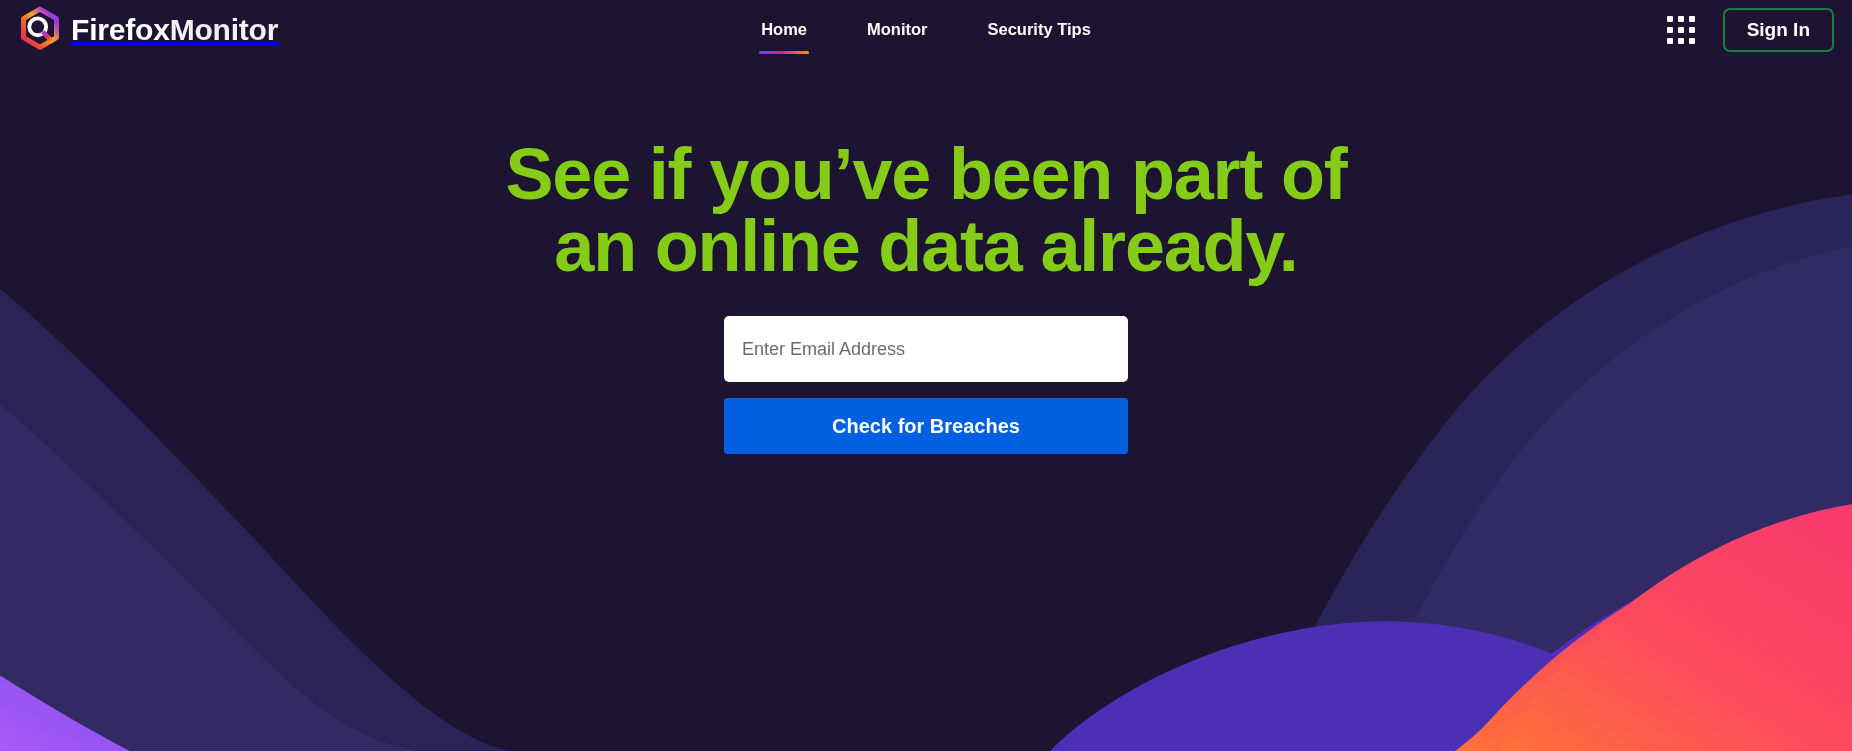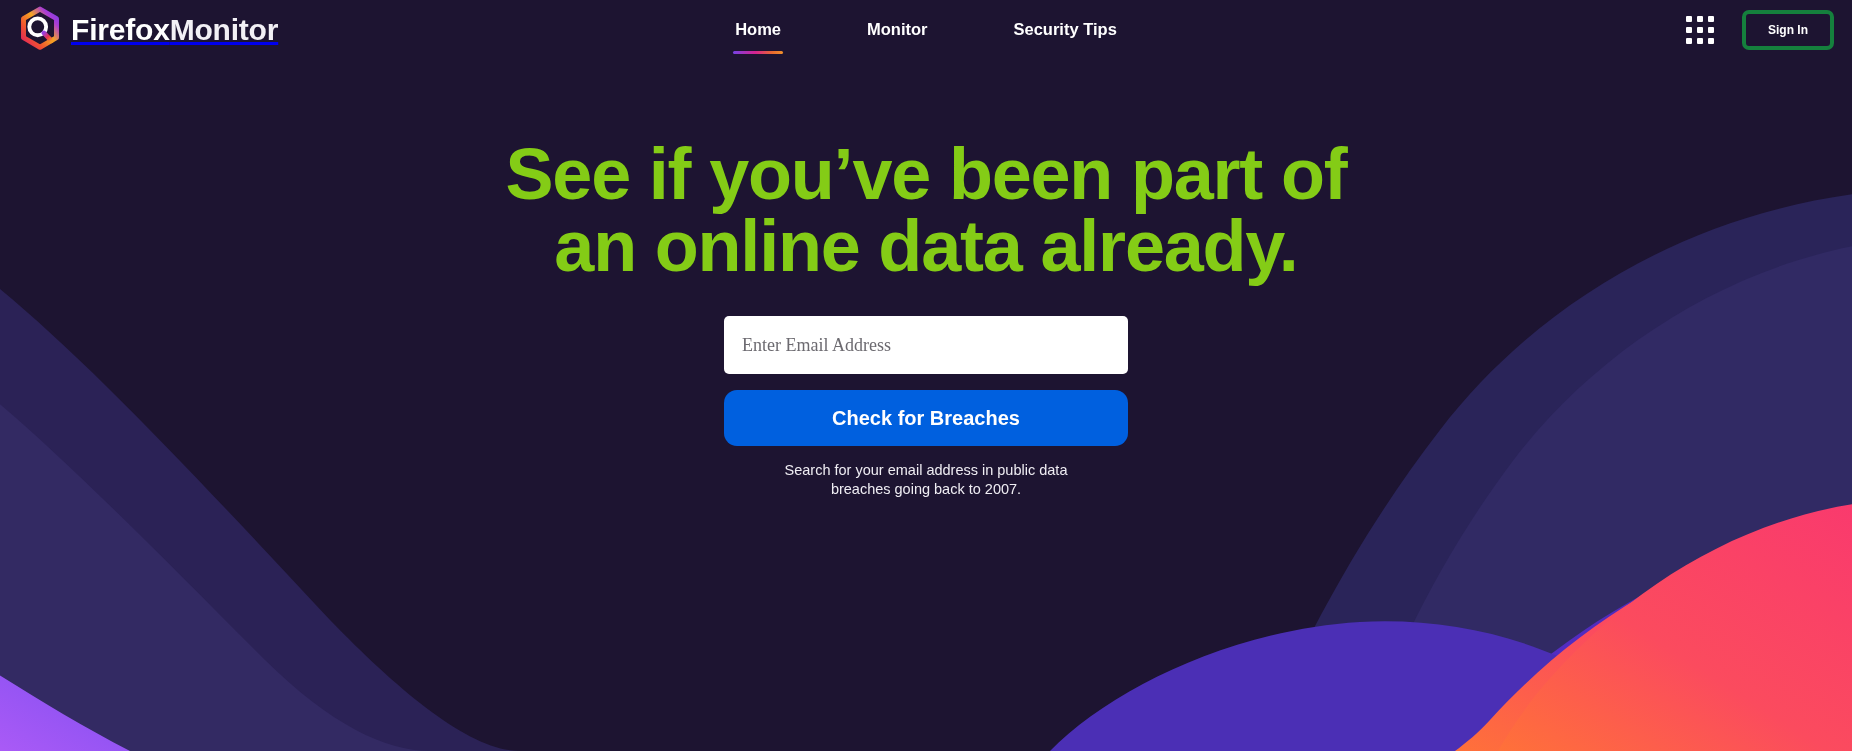--- a/index.html
+++ b/index.html
@@ -34,21 +34,21 @@
     font-size:30px; letter-spacing:-0.2px; color:#ffffff; white-space:nowrap;
     display:flex; align-items:baseline; 
   }
   .brand-firefox { font-weight:700; }
   .brand-monitor { font-weight:700; color:#f2f0f5; }
 
   .nav {
     position:absolute; left:0; right:0; top:0;
     height:60px;
     display:flex; align-items:center; justify-content:center;
-    gap:82px;
+    gap:56px;
     pointer-events:none;
   }
   .nav-item {
     position:relative;
     pointer-events:auto;
     font-size:16.5px; font-weight:700; color:#ffffff;
     padding:4px 2px 6px 2px;
     text-decoration:none; cursor:pointer; white-space:nowrap;
   }
   .nav-item .underline {
@@ -59,24 +59,24 @@
 
   .header-right {
     margin-left:auto; display:flex; align-items:center; gap:26px; flex:0 0 auto;
   }
   .apps-grid {
     display:grid; grid-template-columns:repeat(3,6px); grid-template-rows:repeat(3,6px);
     gap:5px; cursor:pointer; padding:2px;
   }
   .apps-grid span { display:block; width:6px; height:6px; background:#ffffff; border-radius:1px; }
   .signin-btn {
-    border:4px solid #15803d; border-radius:7px;
+    border:2px solid #15803d; border-radius:7px;
     background:transparent; color:#ffffff;
     font-family:"Liberation Sans", sans-serif;
-    font-size:12px; font-weight:700;
+    font-size:19px; font-weight:700;
     padding:9px 22px; cursor:pointer; white-space:nowrap;
   }
 
   
   .hero {
     position:relative; z-index:4;
     display:flex; flex-direction:column; align-items:center;
     padding-top:78px;
   }
   .headline {
@@ -84,32 +84,32 @@
     color:#84cc16; text-align:center; letter-spacing:-1.2px;
     max-width:980px;
   }
   .subhead {
     margin-top:30px;
     font-size:27px; font-weight:400; line-height:1.25;
     color:#f4f2f7; text-align:center;
   }
   .form-wrap { margin-top:34px; width:404px; display:flex; flex-direction:column; }
   .email-input {
-    width:404px; height:58px;
+    width:404px; height:66px;
     background:#ffffff; border:none; border-radius:5px;
-    font-family:Liberation Serif, serif;
+    font-family:Liberation Sans, sans-serif;
     font-size:18px; color:#1d1431;
     padding:4px 18px; outline:none;
   }
   .email-input::placeholder { color:#6c6a70; }
   .cta-btn {
     margin-top:16px;
     width:404px; height:56px;
     background:#0060df; color:#ffffff;
-    border:none; border-radius:13px;
+    border:none; border-radius:3px;
     font-family:"Liberation Sans", sans-serif;
     font-size:20px; font-weight:700;
     cursor:pointer;
   }
   .fineprint {
     margin-top:15px;
     font-size:14.5px; line-height:1.32; color:#efedf3;
     text-align:center; max-width:330px; align-self:center;
   }
 </style>
@@ -219,20 +219,16 @@
   <main class="hero">
     <h1 class="headline">
       <span>See if you’ve been part of</span><br>
       <span>an online data already.</span>
     </h1>
 
 
     <form class="form-wrap">
       <input class="email-input" type="text" placeholder="Enter Email Address" style="">
       <button class="cta-btn" type="submit">Check for Breaches</button>
-      <p class="fineprint">
-        <span>Search for your email address in public data</span><br>
-        <span>breaches going back to 2007.</span>
-      </p>
     </form>
   </main>
 
 </div>
 
 </body></html>

